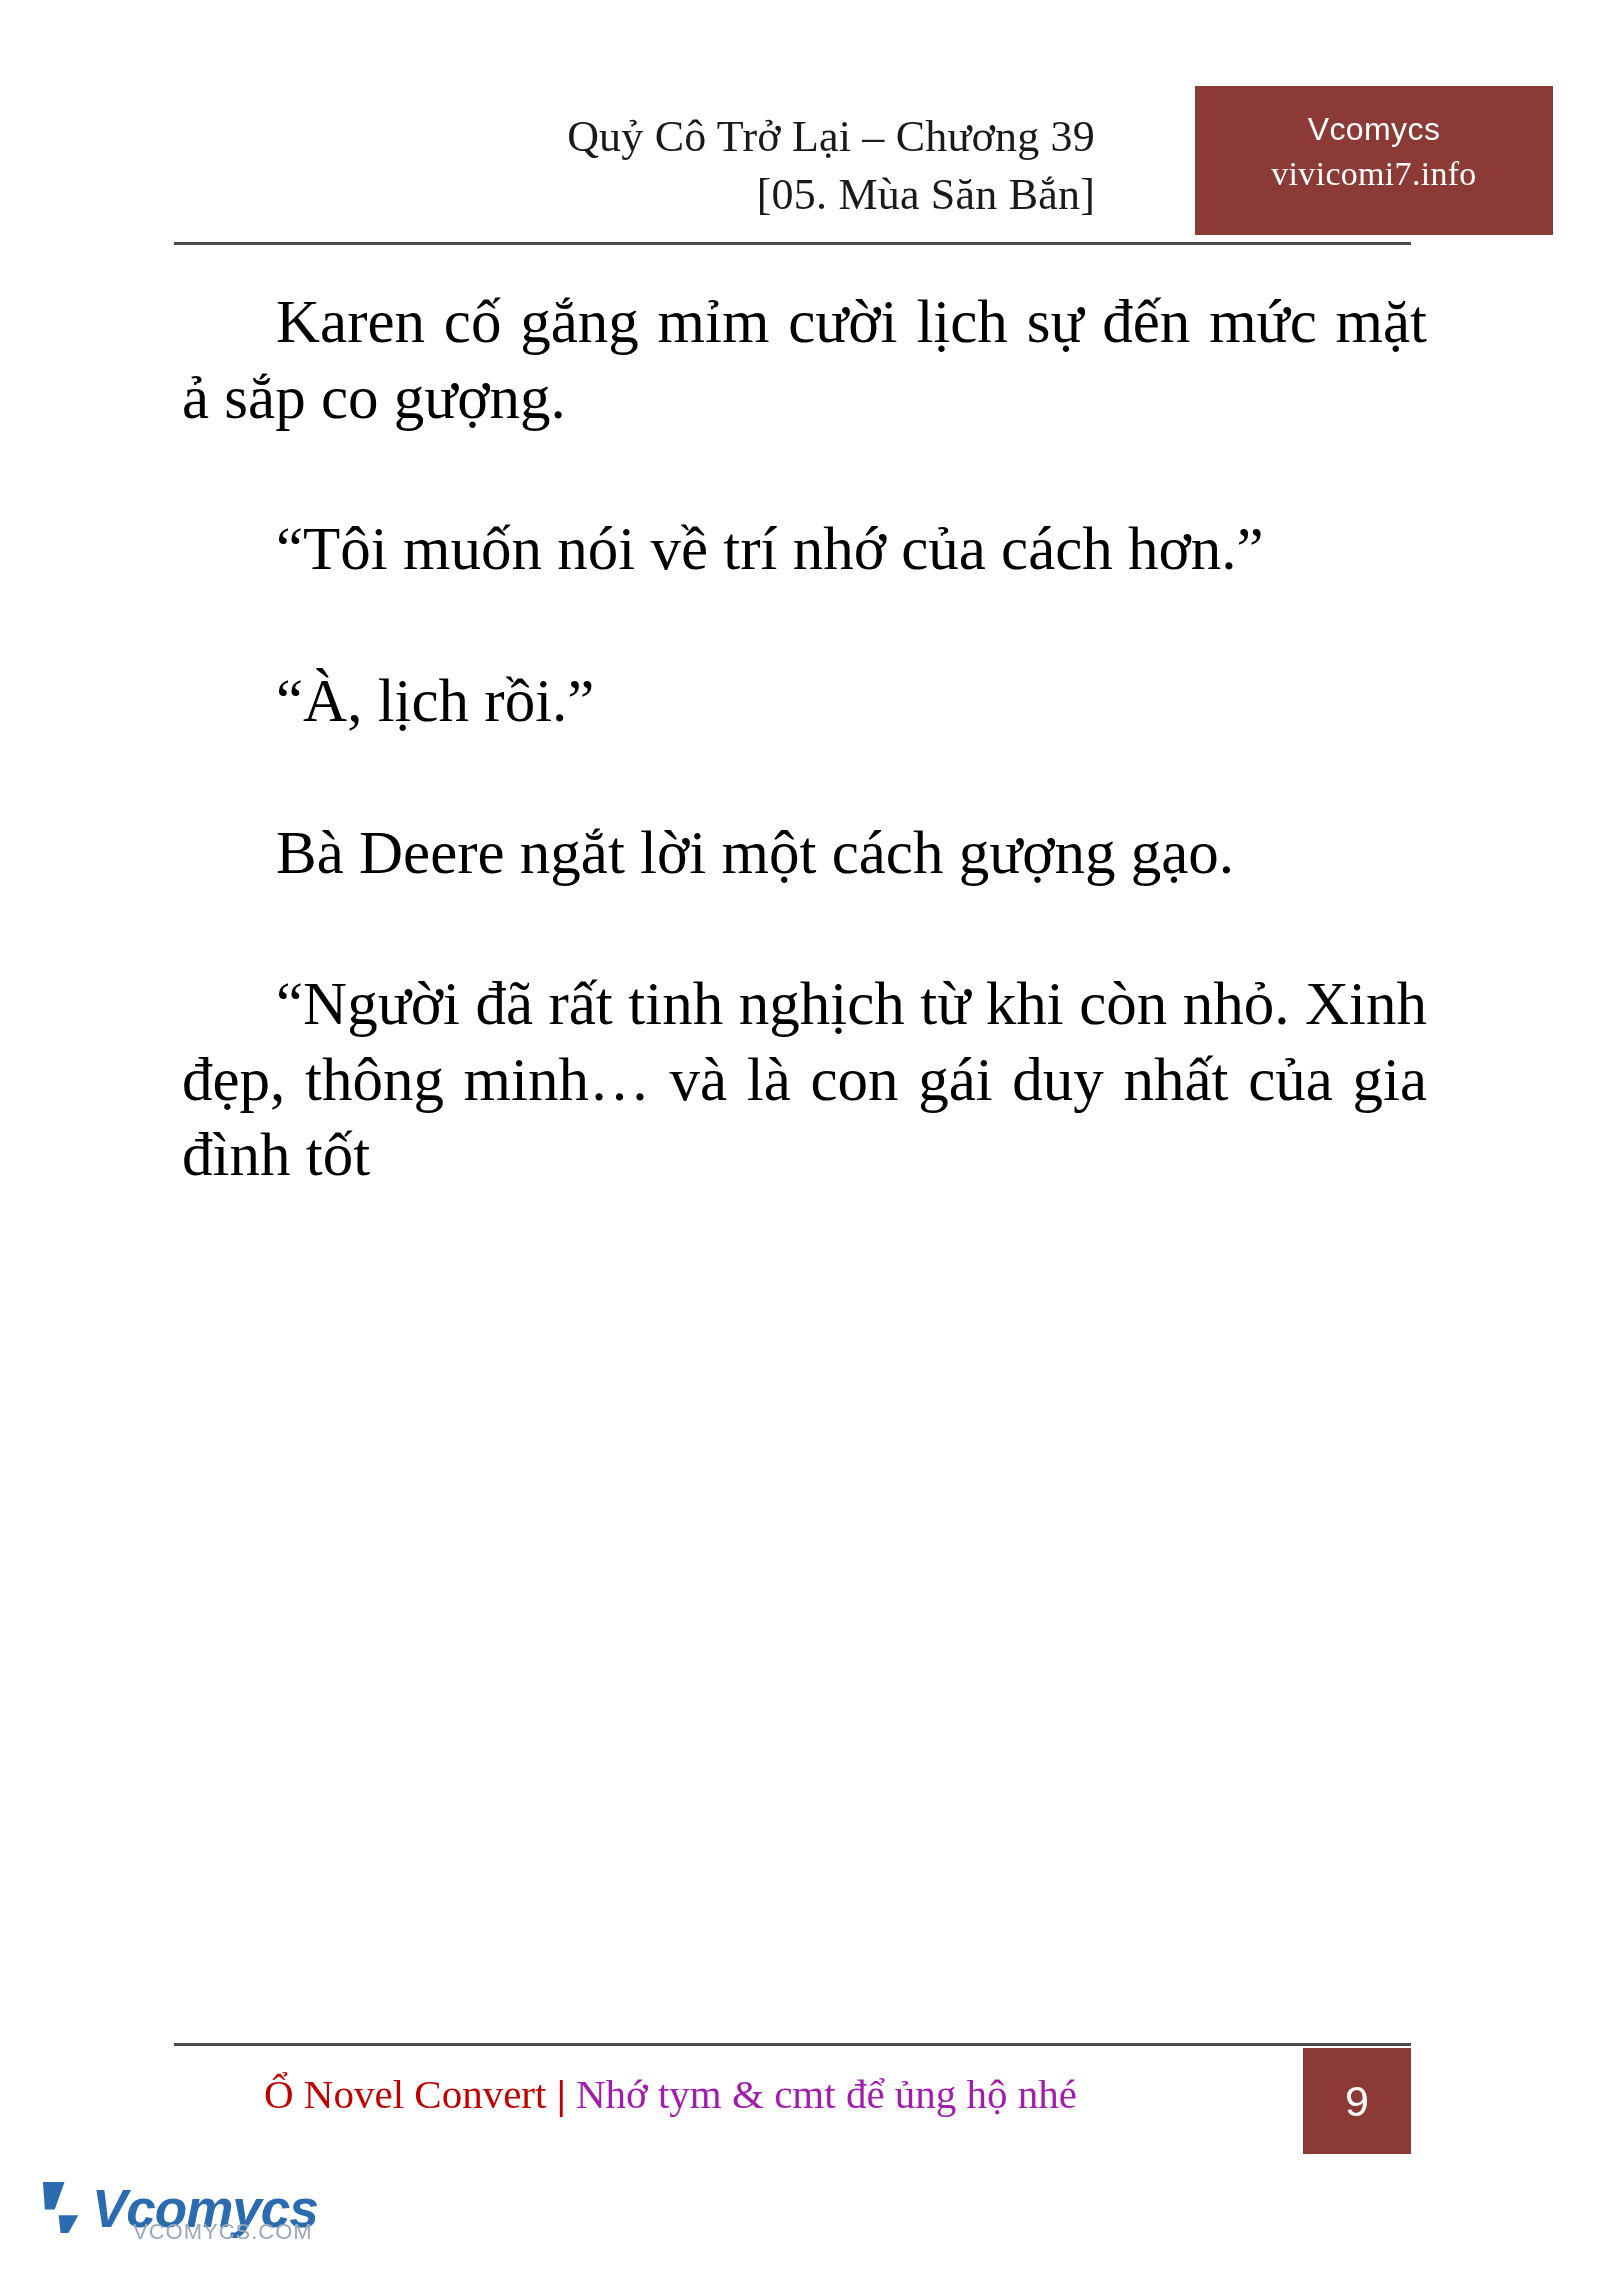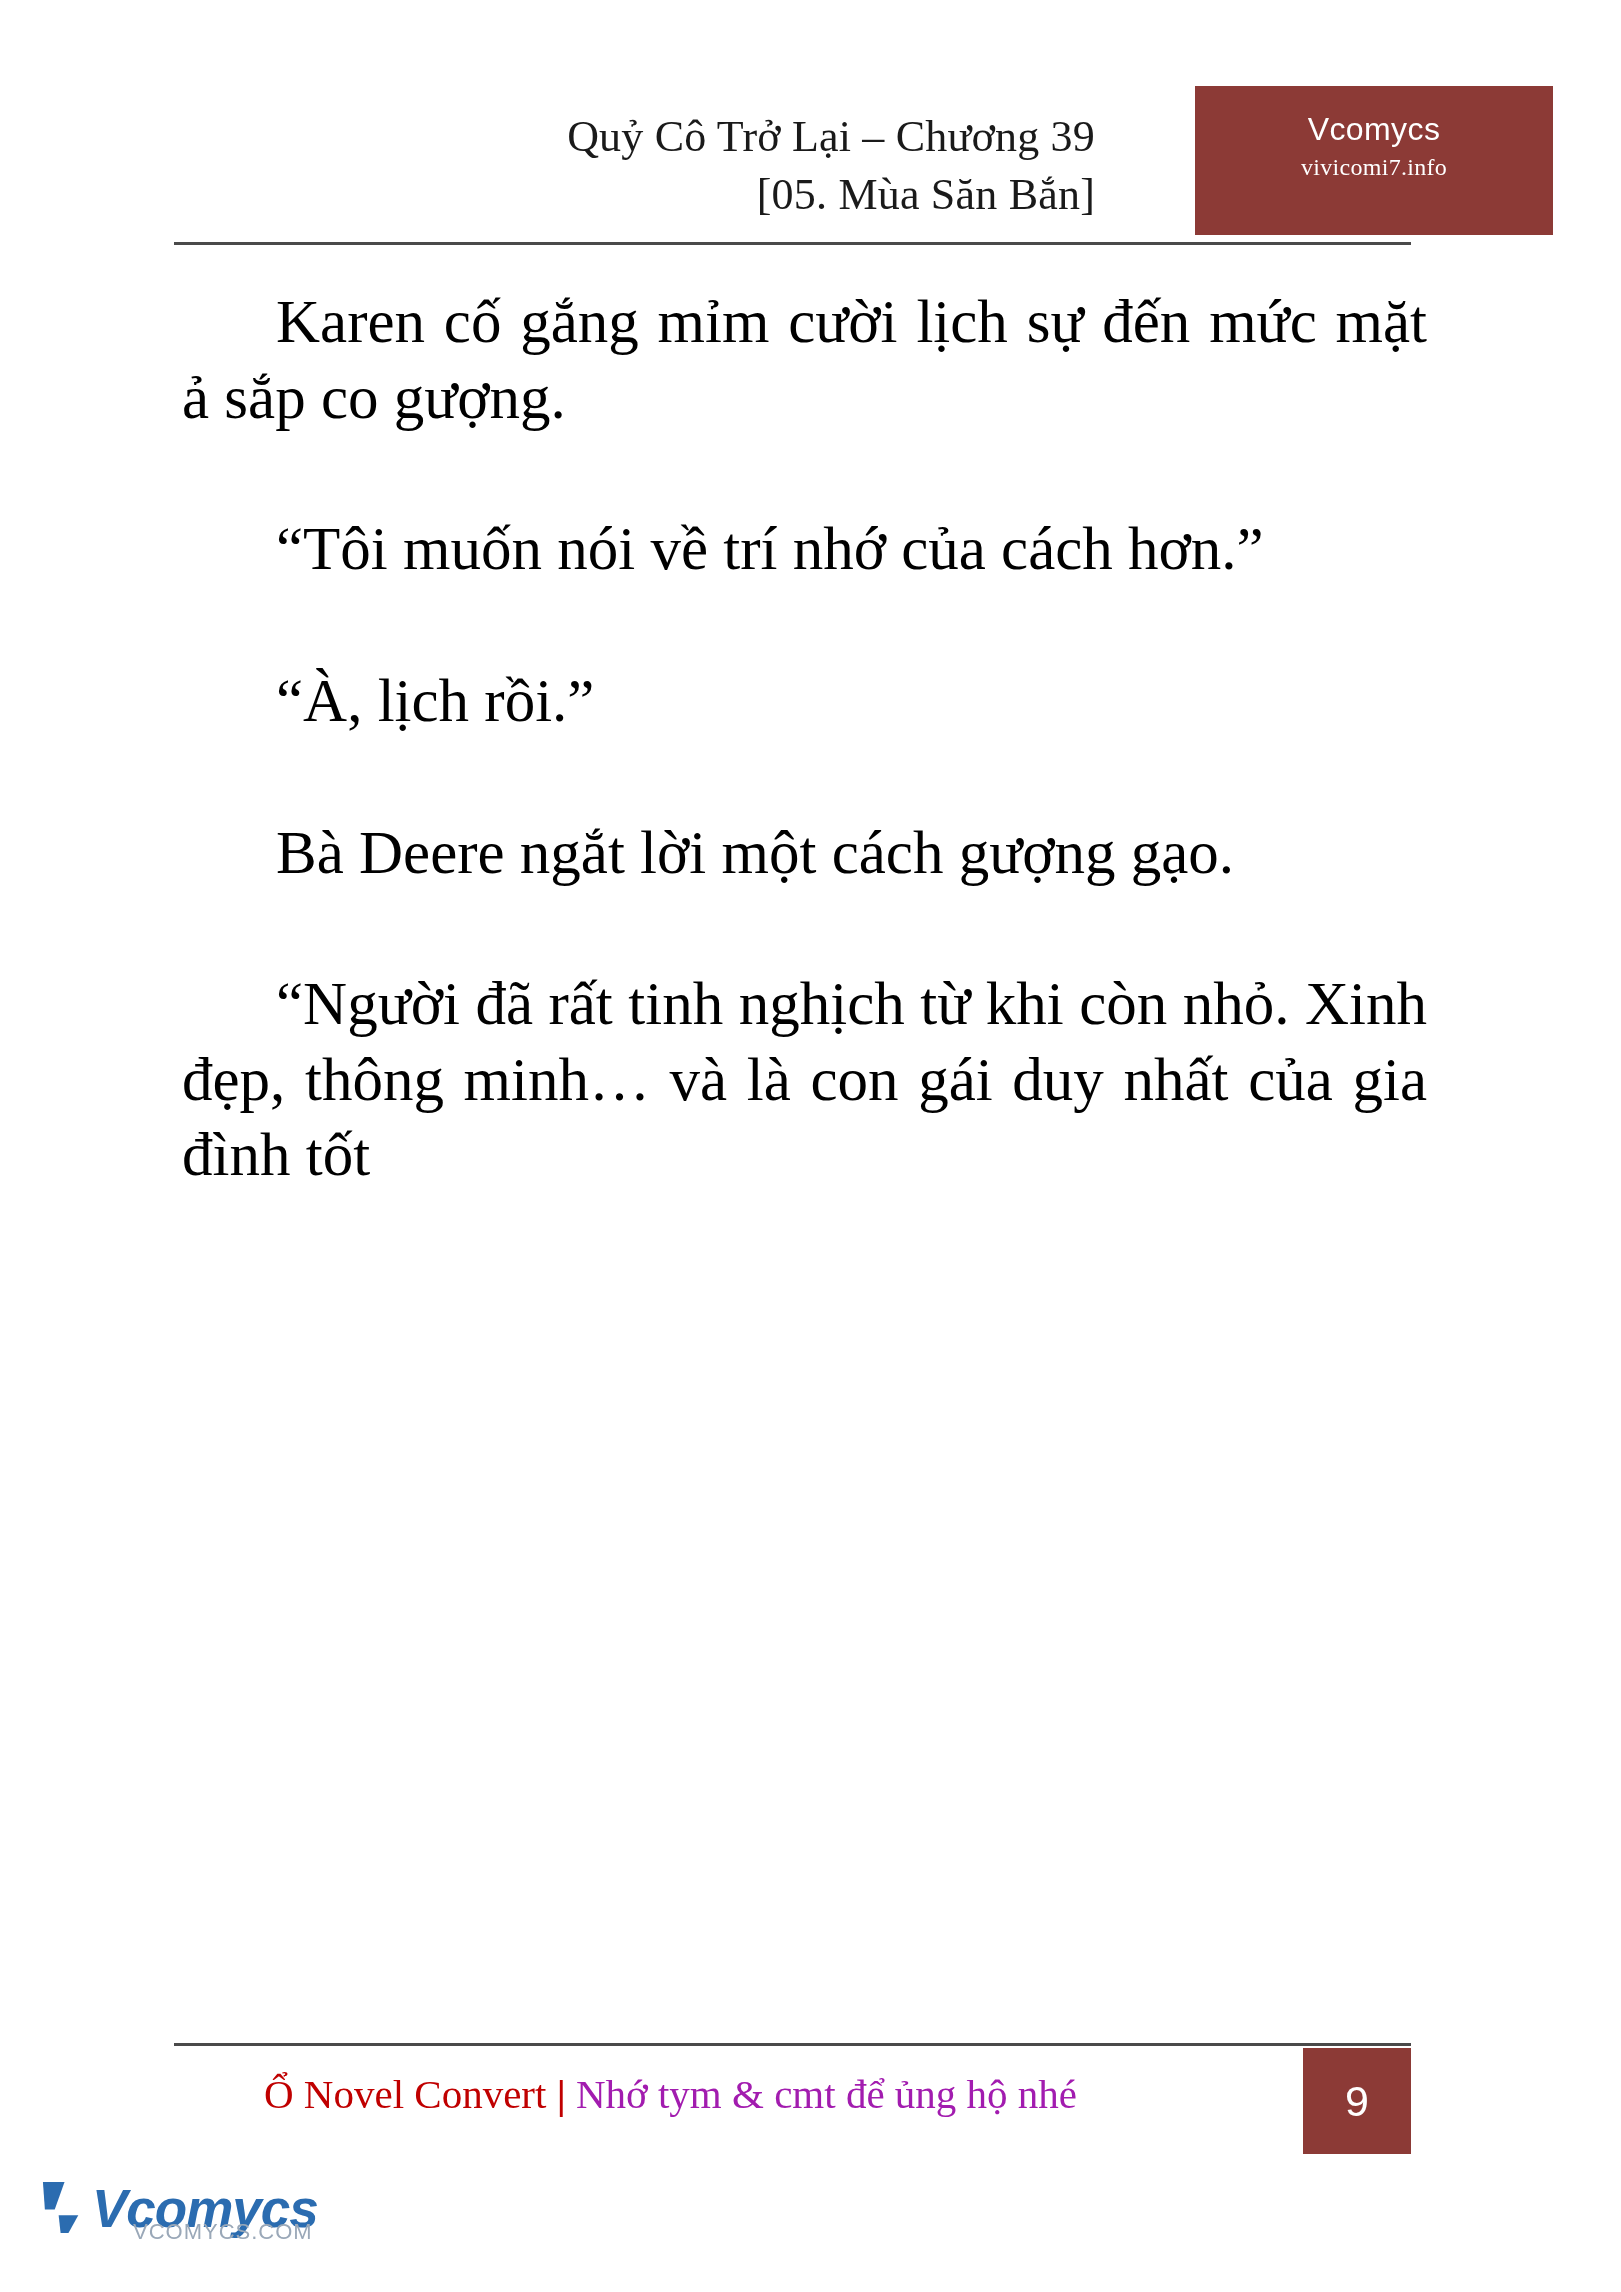--- a/index.html
+++ b/index.html
@@ -61,21 +61,21 @@
   .header-badge .brand {
     display: block;
     font-family: "Liberation Sans", sans-serif;
     font-size: 32px;
     line-height: 1.35;
     letter-spacing: 0.4px;
   }
   .header-badge .site {
     display: block;
     font-family: "Liberation Serif", serif;
-    font-size: 24px;
+    font-size: 34px;
     line-height: 1.35;
     letter-spacing: 0.3px;
   }
   .header-rule {
     position: absolute;
     left: 174px;
     top: 242px;
     width: 1237px;
     height: 2.9px;
     background: #4a4a4a;

